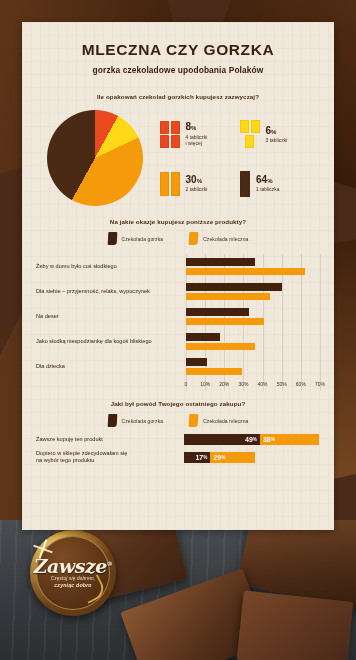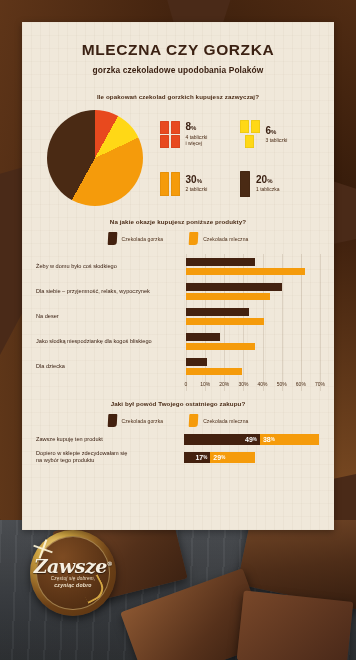--- a/index.html
+++ b/index.html
@@ -302,21 +302,21 @@
           <div class="pct"><span>30</span><small>%</small></div>
           <div class="cap">2 tabliczki</div>
         </div>
       </div>
 
       <div class="tl">
         <div class="choc choc-1">
           <i></i>
         </div>
         <div class="tl-txt">
-          <div class="pct"><span>20</span><small>%</small></div>
+          <div class="pct"><span>64</span><small>%</small></div>
           <div class="cap">1 tabliczka</div>
         </div>
       </div>
 
     </div>
   </div>
 
   <div class="q q-2">Na jakie okazje kupujesz poniższe produkty?</div>
 
   <div id="legend2">

